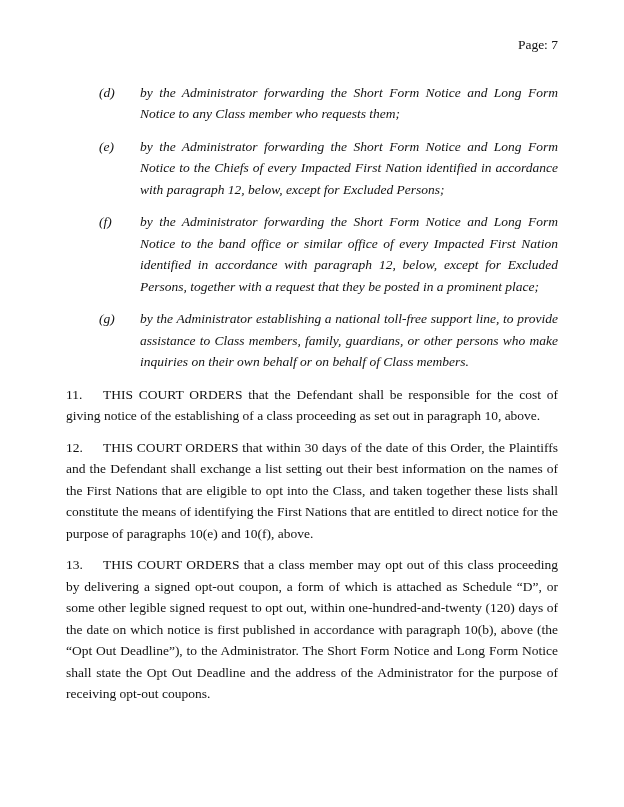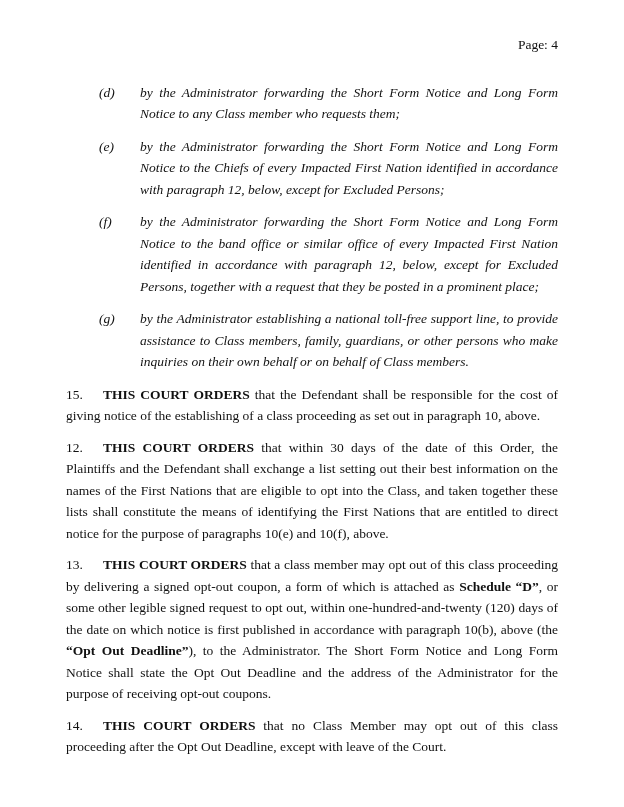--- a/index.html
+++ b/index.html
@@ -45,28 +45,28 @@
   .para {
     margin: 0 0 10px 0;
     text-align: justify;
     hyphens: none;
   }
   .para-num {
     display: inline-block;
     width: 37px;
   }
   .bold {
-    font-weight: bold;
+    font-weight: normal;
   }
 </style>
 </head>
 <body>
 
 <div class="page">
-  <div class="page-number">Page: 4</div>
+  <div class="page-number">Page: 7</div>
 
   <div class="subitem-list">
   <div class="subitem">
     <div class="subitem-label">(d)</div>
     <div class="subitem-text">by the Administrator forwarding the Short Form Notice and Long Form Notice to any Class member who requests them;</div>
   </div>
 
   <div class="subitem">
     <div class="subitem-label">(e)</div>
     <div class="subitem-text">by the Administrator forwarding the Short Form Notice and Long Form Notice to the Chiefs of every Impacted First Nation identified in accordance with paragraph 12, below, except for Excluded Persons;</div>
@@ -77,21 +77,20 @@
     <div class="subitem-text">by the Administrator forwarding the Short Form Notice and Long Form Notice to the band office or similar office of every Impacted First Nation identified in accordance with paragraph 12, below, except for Excluded Persons, together with a request that they be posted in a prominent place;</div>
   </div>
 
   <div class="subitem">
     <div class="subitem-label">(g)</div>
     <div class="subitem-text">by the Administrator establishing a national toll-free support line, to provide assistance to Class members, family, guardians, or other persons who make inquiries on their own behalf or on behalf of Class members.</div>
   </div>
 </div>
 
   <div class="paragraph-list">
-  <p class="para"><span class="para-num">15.</span><span class="para-body"><span class="bold">THIS COURT ORDERS</span><span> that the Defendant shall be responsible for the cost of giving notice of the establishing of a class proceeding as set out in paragraph 10, above.</span></span></p>
+  <p class="para"><span class="para-num">11.</span><span class="para-body"><span class="bold">THIS COURT ORDERS</span><span> that the Defendant shall be responsible for the cost of giving notice of the establishing of a class proceeding as set out in paragraph 10, above.</span></span></p>
 
   <p class="para"><span class="para-num">12.</span><span class="para-body"><span class="bold">THIS COURT ORDERS</span><span> that within 30 days of the date of this Order, the Plaintiffs and the Defendant shall exchange a list setting out their best information on the names of the First Nations that are eligible to opt into the Class, and taken together these lists shall constitute the means of identifying the First Nations that are entitled to direct notice for the purpose of paragraphs 10(e) and 10(f), above.</span></span></p>
 
   <p class="para"><span class="para-num">13.</span><span class="para-body"><span class="bold">THIS COURT ORDERS</span><span> that a class member may opt out of this class proceeding by delivering a signed opt-out coupon, a form of which is attached as </span><span class="bold">Schedule “D”</span><span>, or some other legible signed request to opt out, within one-hundred-and-twenty (120) days of the date on which notice is first published in accordance with paragraph 10(b), above (the </span><span class="bold">“Opt Out Deadline”</span><span>), to the Administrator. The Short Form Notice and Long Form Notice shall state the Opt Out Deadline and the address of the Administrator for the purpose of receiving opt-out coupons.</span></span></p>
 
-  <p class="para"><span class="para-num">14.</span><span class="para-body"><span class="bold">THIS COURT ORDERS</span><span> that no Class Member may opt out of this class proceeding after the Opt Out Deadline, except with leave of the Court.</span></span></p>
 </div>
 </div>
 
 </body></html>

